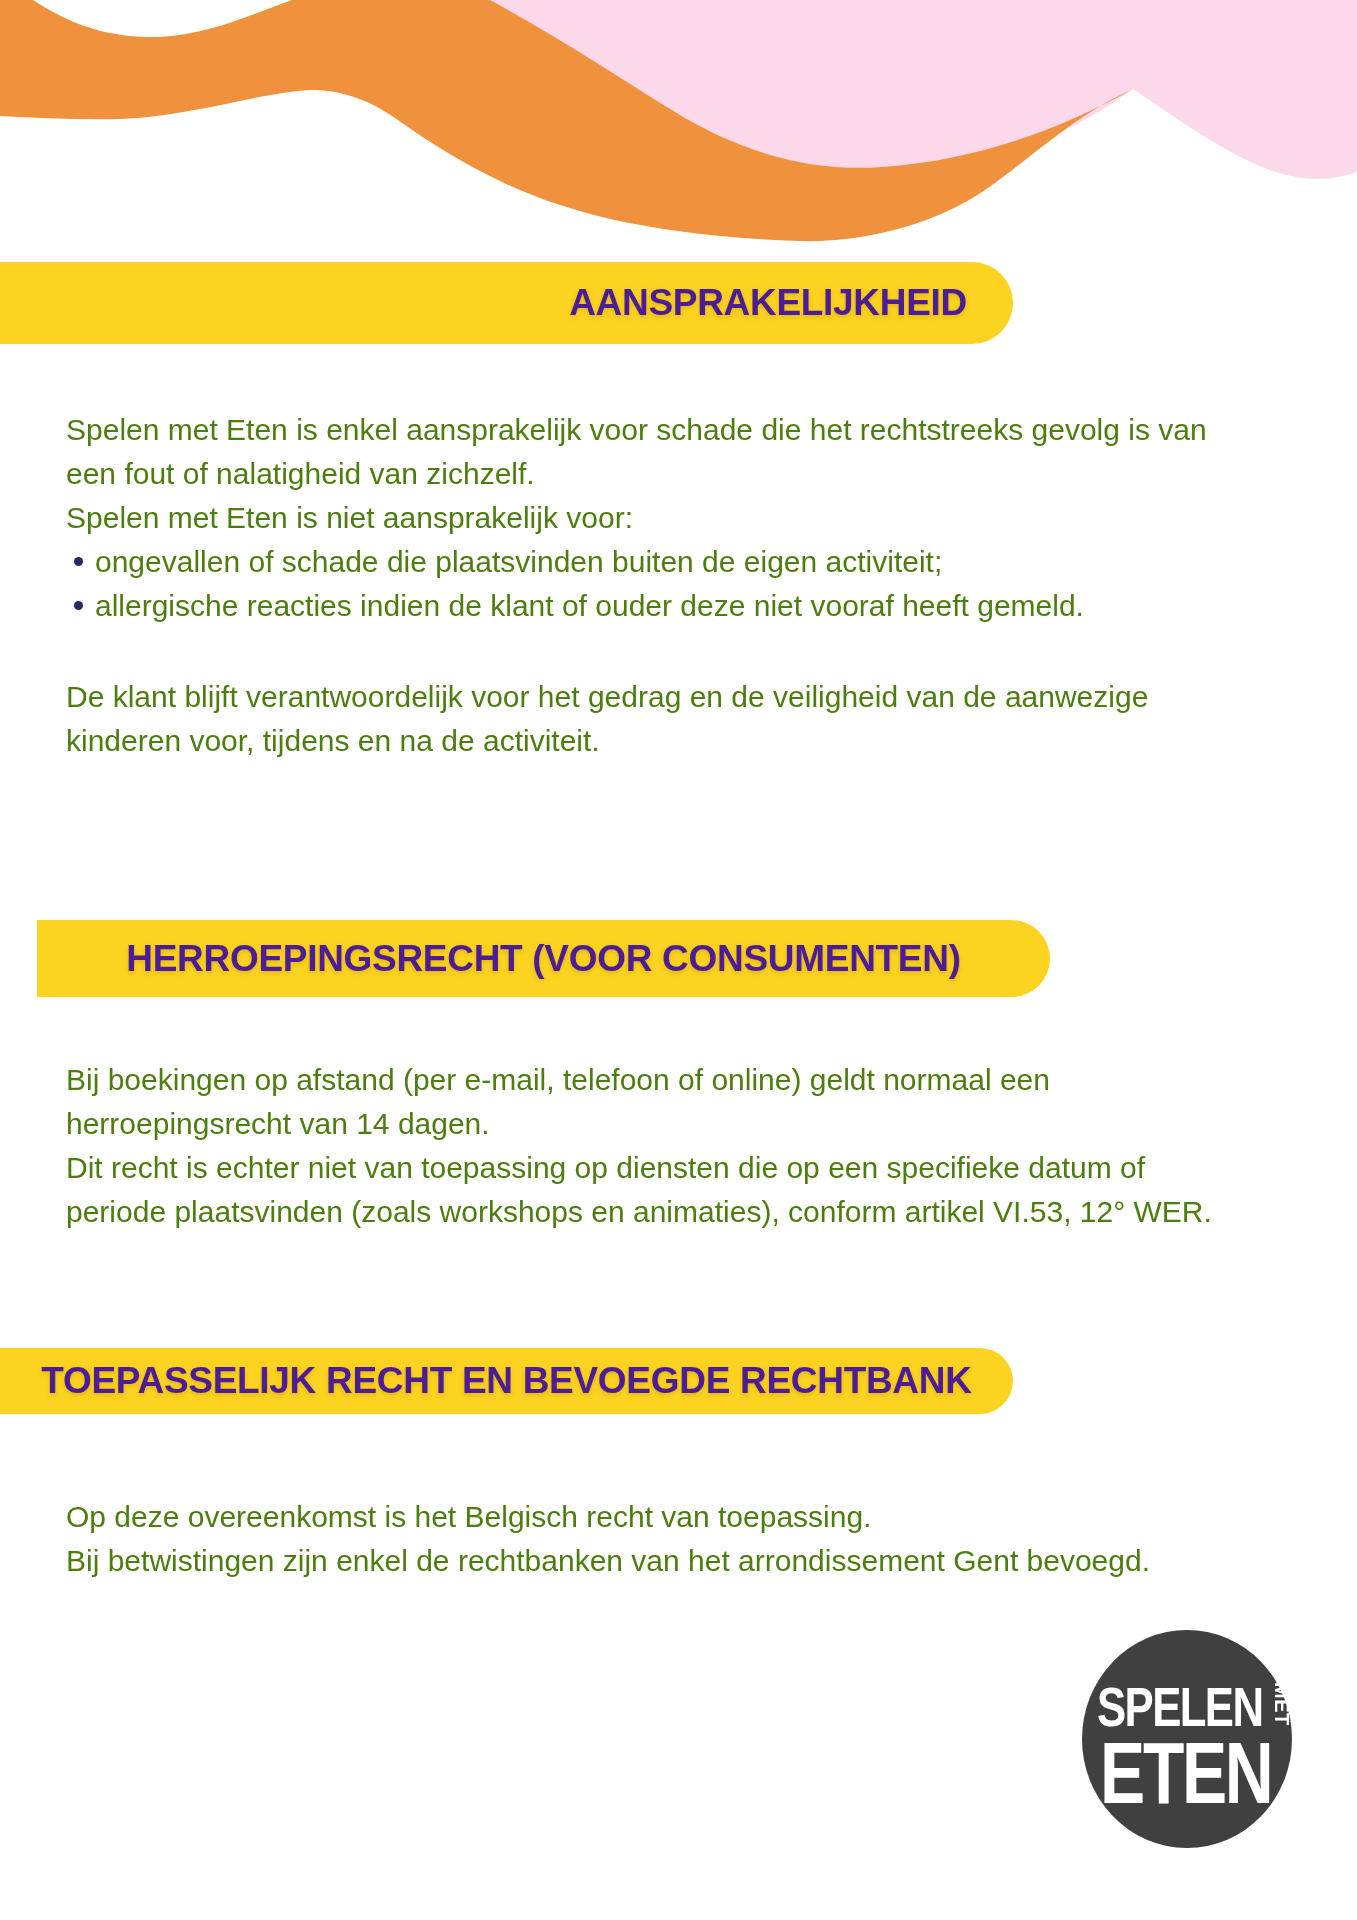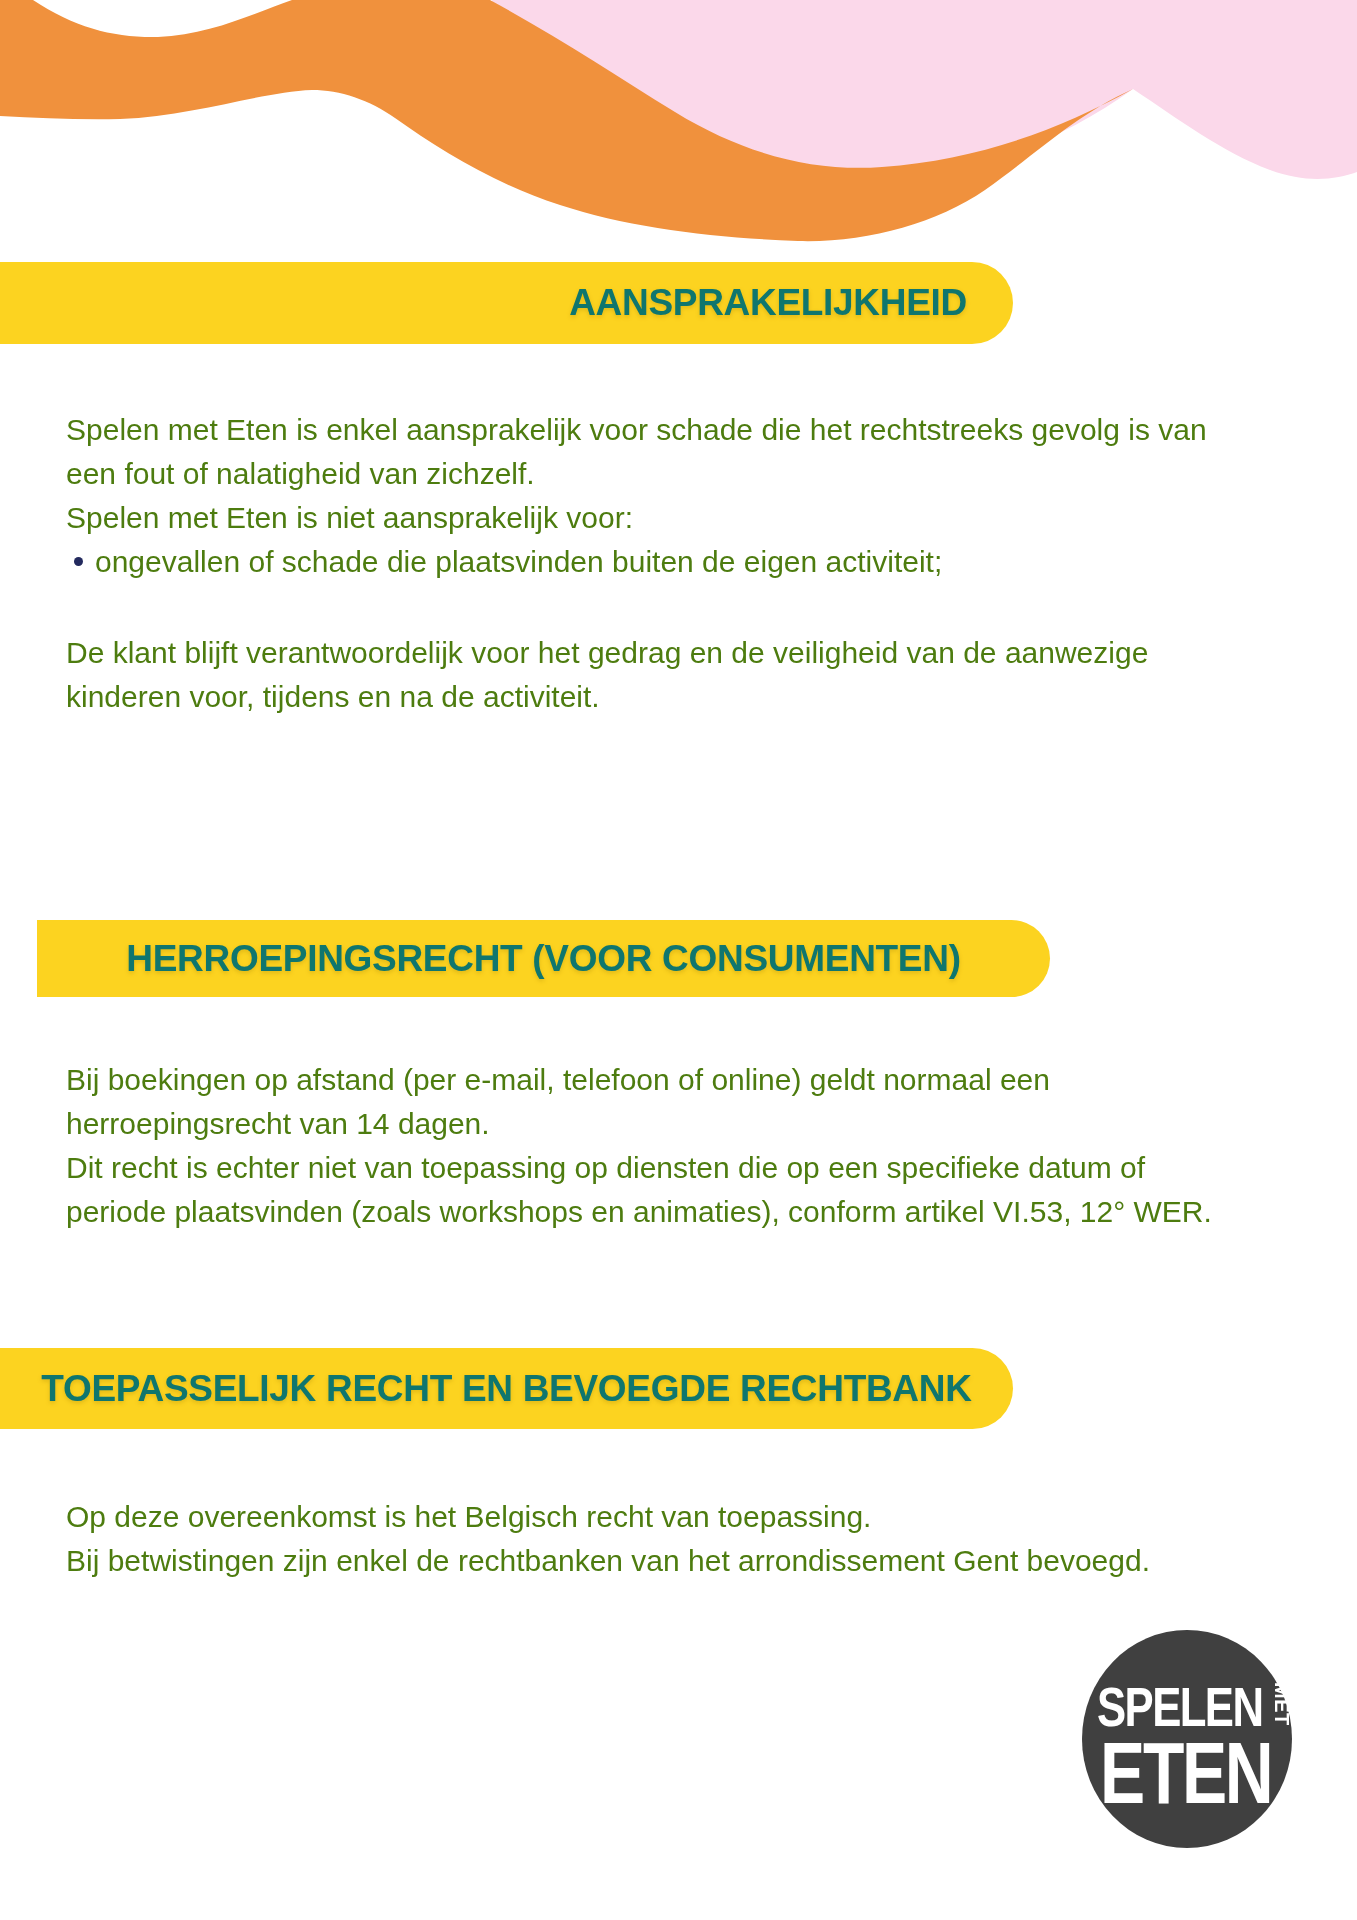--- a/index.html
+++ b/index.html
@@ -22,23 +22,23 @@
     position: absolute;
     left: 0;
     width: 1013px;
     background: #FCD320;
     border-radius: 0 41px 41px 0;
     display: flex;
     align-items: center;
   }
   .banner-1 { top: 262px; height: 82px; justify-content: flex-end; padding-right: 46px; box-sizing: border-box; }
   .banner-2 { top: 920px; height: 77px; justify-content: center; margin-left: 37px; }
-  .banner-3 { top: 1348px; height: 81px; justify-content: center; }
+  .banner-3 { top: 1348px; height: 66px; justify-content: center; }
   .banner .heading {
-    color: #0f766e;
+    color: #4c1d95;
     font-size: 37px;
     font-weight: bold;
     letter-spacing: -0.3px;
     white-space: nowrap;
     text-shadow: 0 2px 4px rgba(190, 150, 10, 0.45);
   }
 
   
   .bodyblock {
     position: absolute;
@@ -123,20 +123,24 @@
   </div>
 
   <div class="bodyblock block-1">
     <p>Spelen met Eten is enkel aansprakelijk voor schade die het rechtstreeks gevolg is van een fout of nalatigheid van zichzelf.</p>
     <p>Spelen met Eten is niet aansprakelijk voor:</p>
     <ul class="bullets">
       <li>
         <span class="dot"></span>
         <span>ongevallen of schade die plaatsvinden buiten de eigen activiteit;</span>
       </li>
+      <li>
+        <span class="dot"></span>
+        <span>allergische reacties indien de klant of ouder deze niet vooraf heeft gemeld.</span>
+      </li>
     </ul>
     <p class="closing">De klant blijft verantwoordelijk voor het gedrag en de veiligheid van de aanwezige kinderen voor, tijdens en na de activiteit.</p>
   </div>
 
   <div class="banner banner-2">
     <span class="heading">HERROEPINGSRECHT (VOOR CONSUMENTEN)</span>
   </div>
 
   <div class="bodyblock block-2">
     <p>Bij boekingen op afstand (per e-mail, telefoon of online) geldt normaal een herroepingsrecht van 14 dagen.</p>

